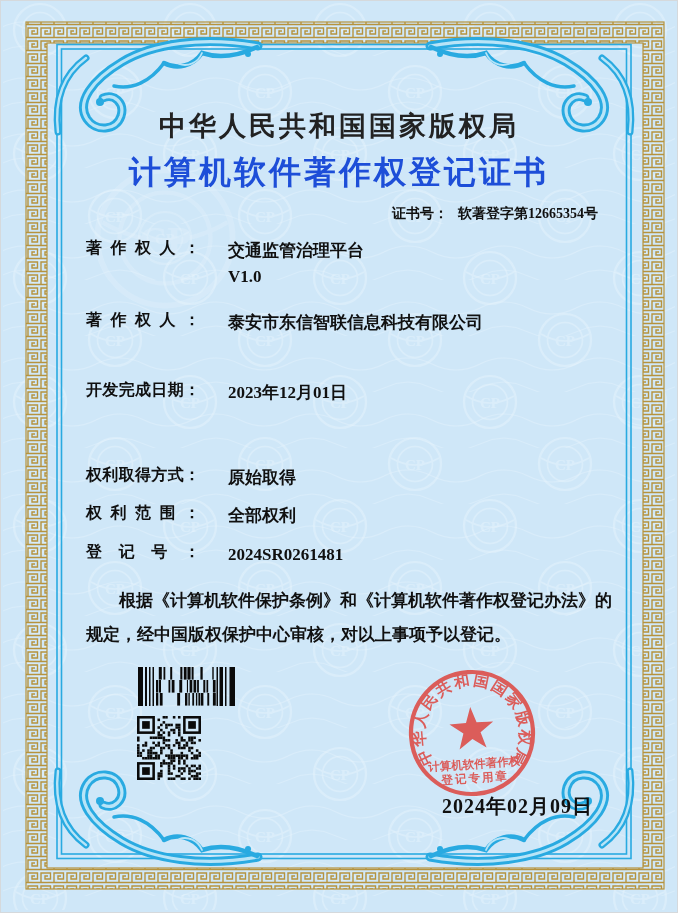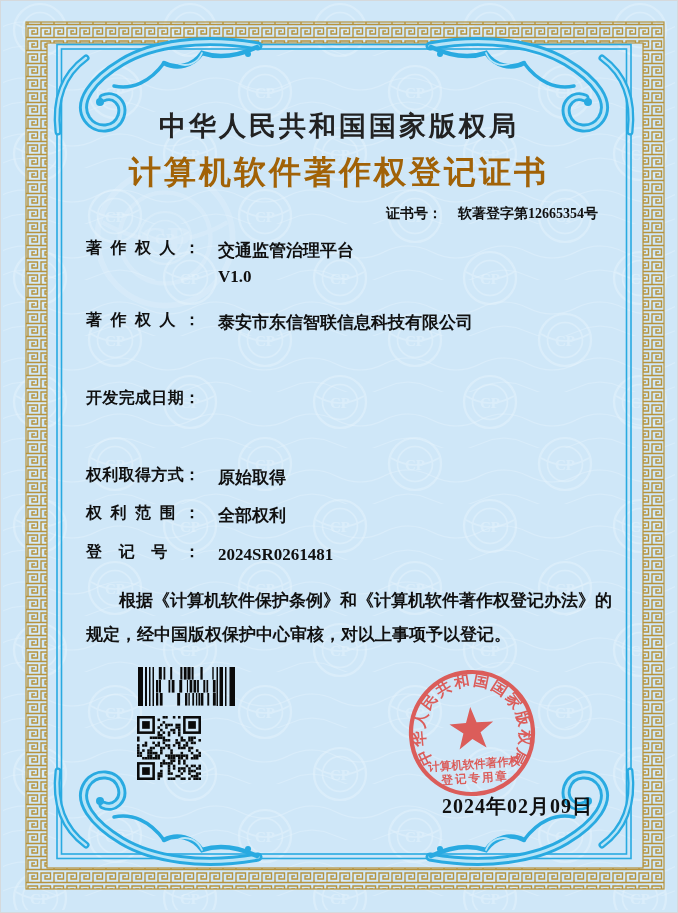--- a/index.html
+++ b/index.html
@@ -7,27 +7,27 @@
     position:relative;width:678px;height:913px;overflow:hidden;
     background:#cfe7f8;
     font-family:"Liberation Serif","DejaVu Serif",serif;
     color:#101010;
     box-shadow:0 0 0 1px #d5d9dc inset;
   }
   svg.deco{position:absolute;left:0;top:0;z-index:1;}
   .seal-svg{position:absolute;left:397px;top:658px;width:150px;height:150px;z-index:2;}
   .txt{position:absolute;z-index:3;}
   .authority{left:0;right:0;top:108px;text-align:center;font-size:27px;font-weight:bold;letter-spacing:3px;color:#222;}
-  .cert-title{left:0;right:0;top:151px;text-align:center;font-size:32px;font-weight:bold;letter-spacing:3px;color:#a16207;}
+  .cert-title{left:0;right:0;top:151px;text-align:center;font-size:32px;font-weight:bold;letter-spacing:3px;color:#1d4ed8;}
   .cert-no{right:80px;top:205px;font-size:14px;font-weight:bold;white-space:nowrap;}
-  .cert-no .cn-val{margin-left:16px;}
+  .cert-no .cn-val{margin-left:10px;}
   .row{left:86px;display:flex;align-items:flex-start;font-weight:bold;font-size:17px;}
   .lbl{display:inline-block;width:114px;font-size:16px;text-align:justify;text-align-last:justify;flex:none;}
-  .val{margin-left:18px;white-space:nowrap;line-height:26px;}
-  .r1{top:238px}.r2{top:310px}.r3{top:388px}.r4{top:427px}.r5{top:465px}.r6{top:503px}.r7{top:542px}
+  .val{margin-left:28px;white-space:nowrap;line-height:26px;}
+  .r1{top:238px}.r2{top:310px}.r3{top:380px}.r4{top:427px}.r5{top:465px}.r6{top:503px}.r7{top:542px}
   .statement{left:86px;top:584px;width:516px;font-size:17px;font-weight:bold;line-height:34px;}
   .statement .l1{text-indent:33px;white-space:nowrap;font-family:Liberation Serif, serif;}
   .statement .l2{white-space:nowrap;}
   .barcode-svg{position:absolute;left:138px;top:667px;z-index:3;}
   .qr-svg{position:absolute;left:137px;top:716px;z-index:3;}
   .issue-date{left:405px;top:793px;font-size:20px;font-weight:bold;letter-spacing:1px;z-index:4;margin-left:37px;}
 </style>
 </head>
 <body>
 
@@ -115,20 +115,21 @@
       <div>交通监管治理平台</div>
       <div>V1.0</div>
     </span>
   </div>
   <div class="txt row r2">
     <span class="lbl">著作权人：</span>
     <span class="val">泰安市东信智联信息科技有限公司</span>
   </div>
   <div class="txt row r3">
     <span class="lbl">开发完成日期：</span>
+    <span class="val">2023年12月01日</span>
   </div>
   <div class="txt row r6">
     <span class="lbl">权利范围：</span>
     <span class="val">全部权利</span>
   </div>
   <div class="txt row r5">
     <span class="lbl">权利取得方式：</span>
     <span class="val">原始取得</span>
   </div>
   <div class="txt row r7">

